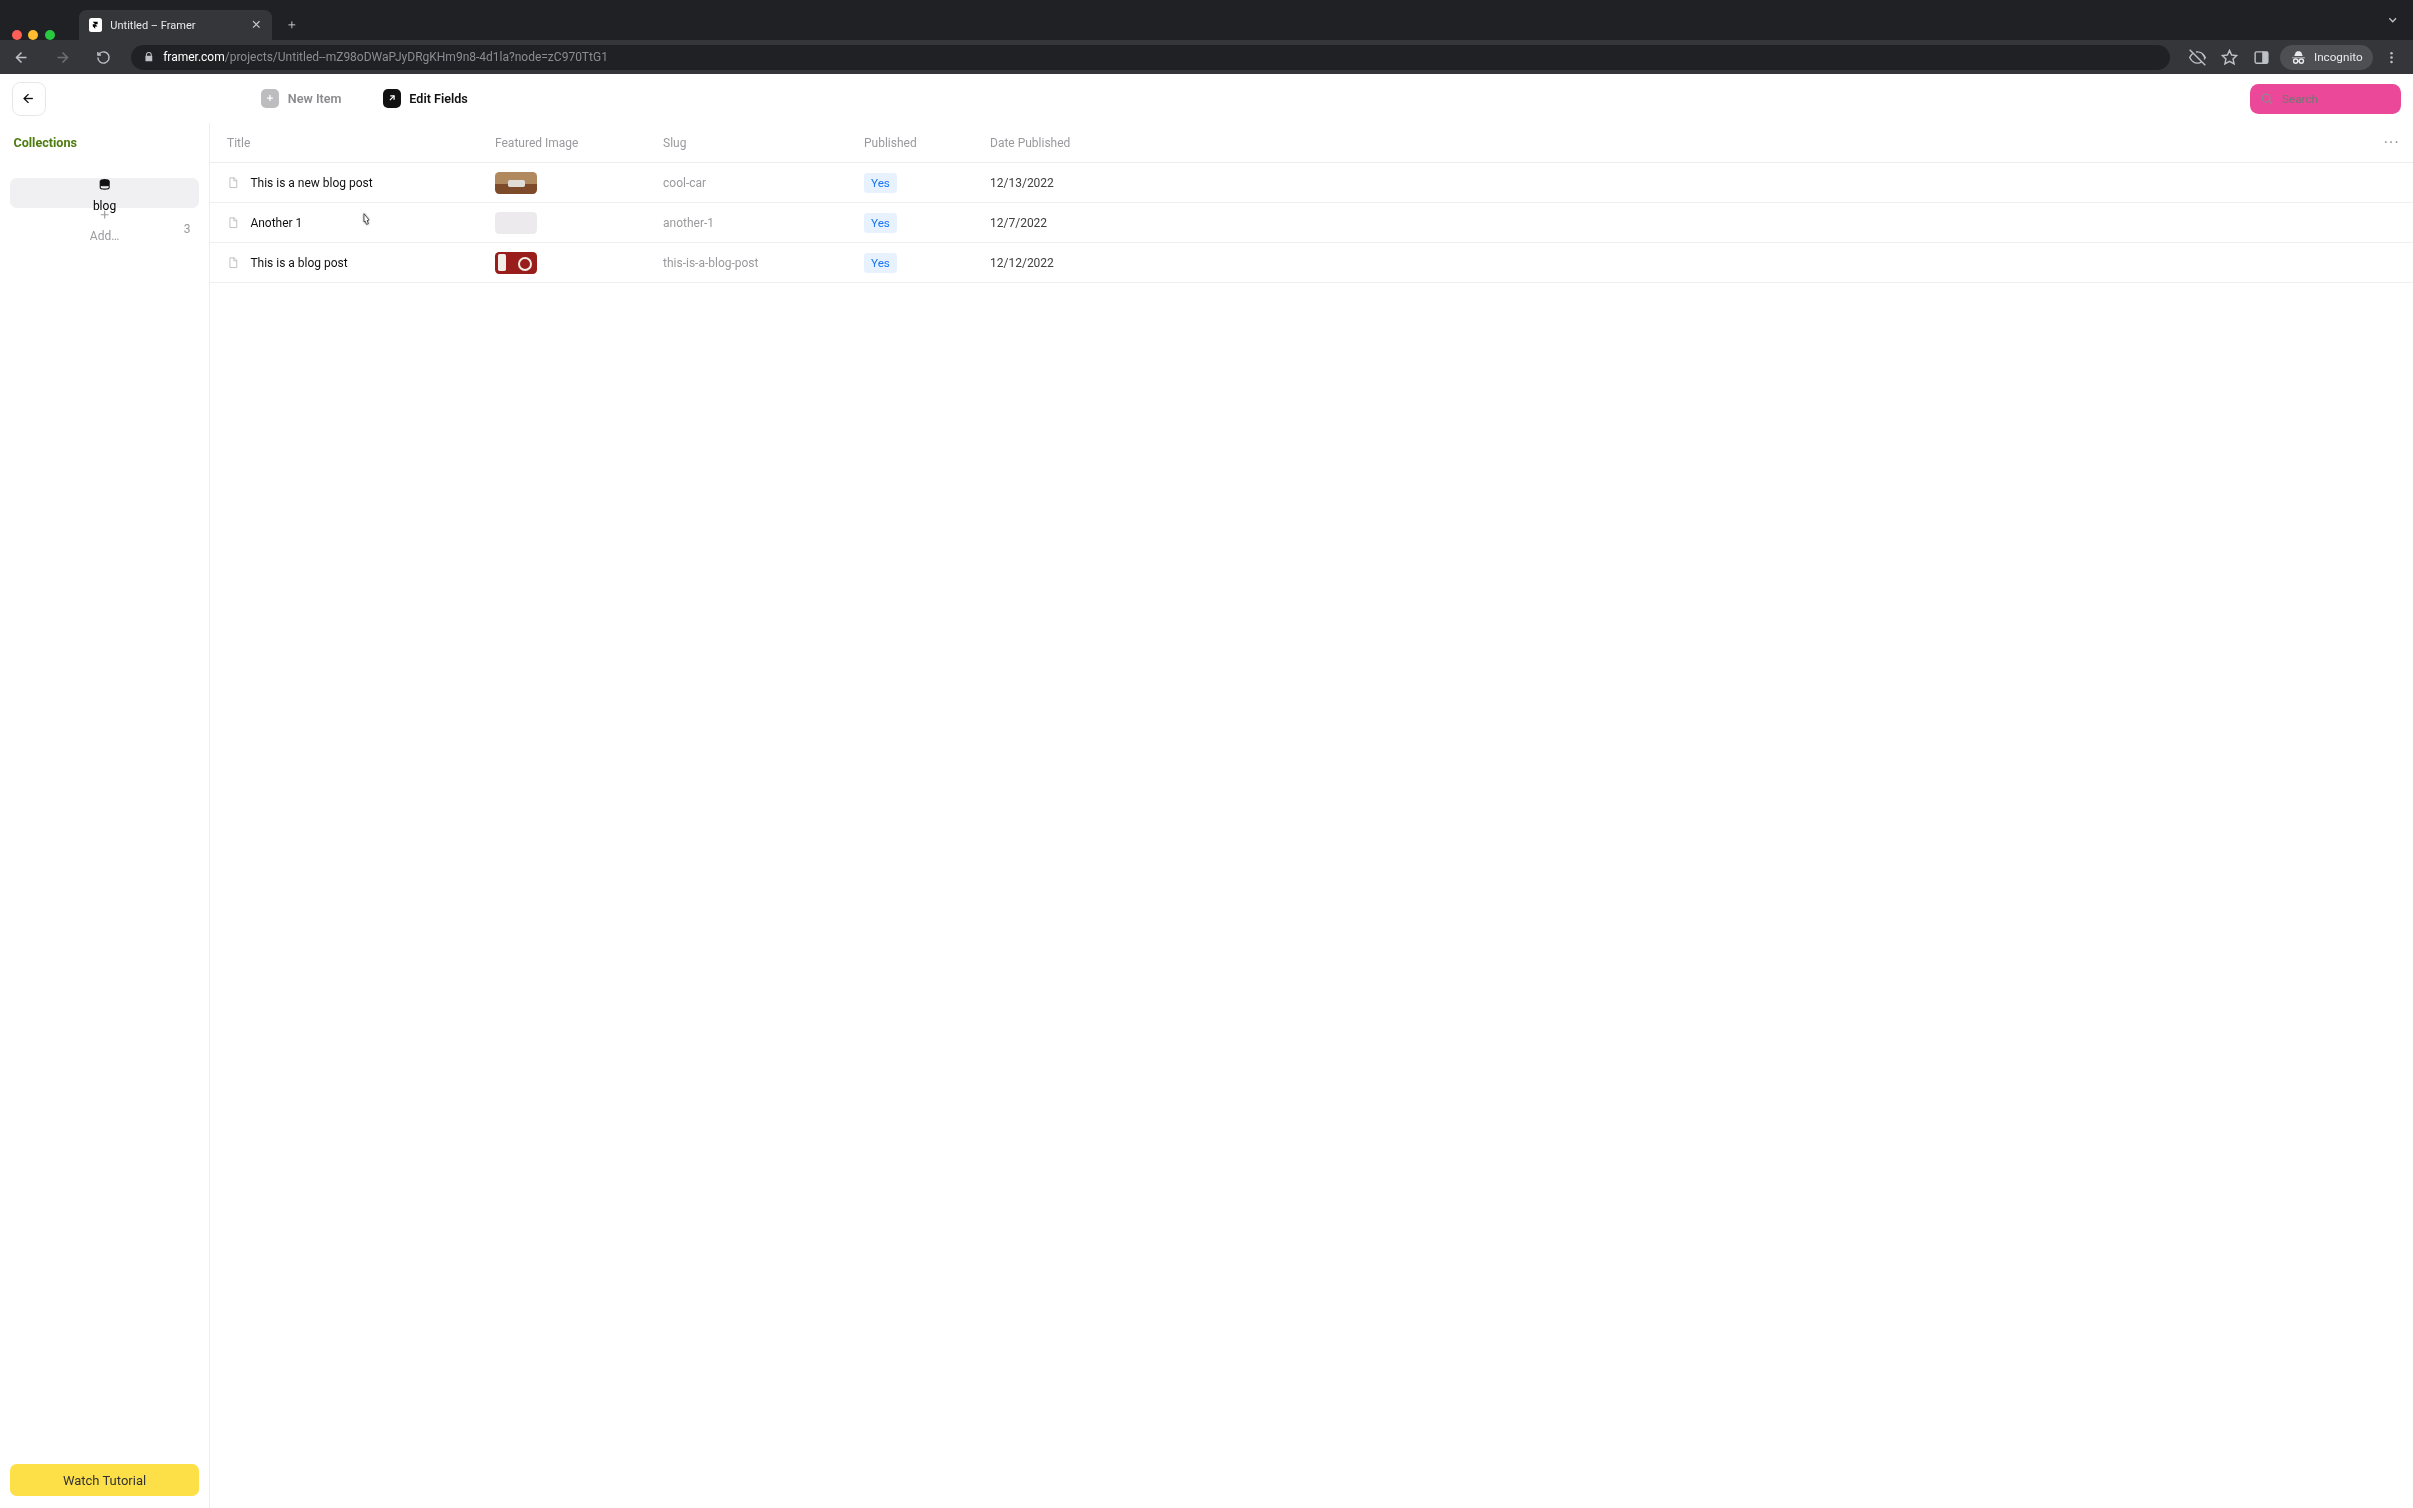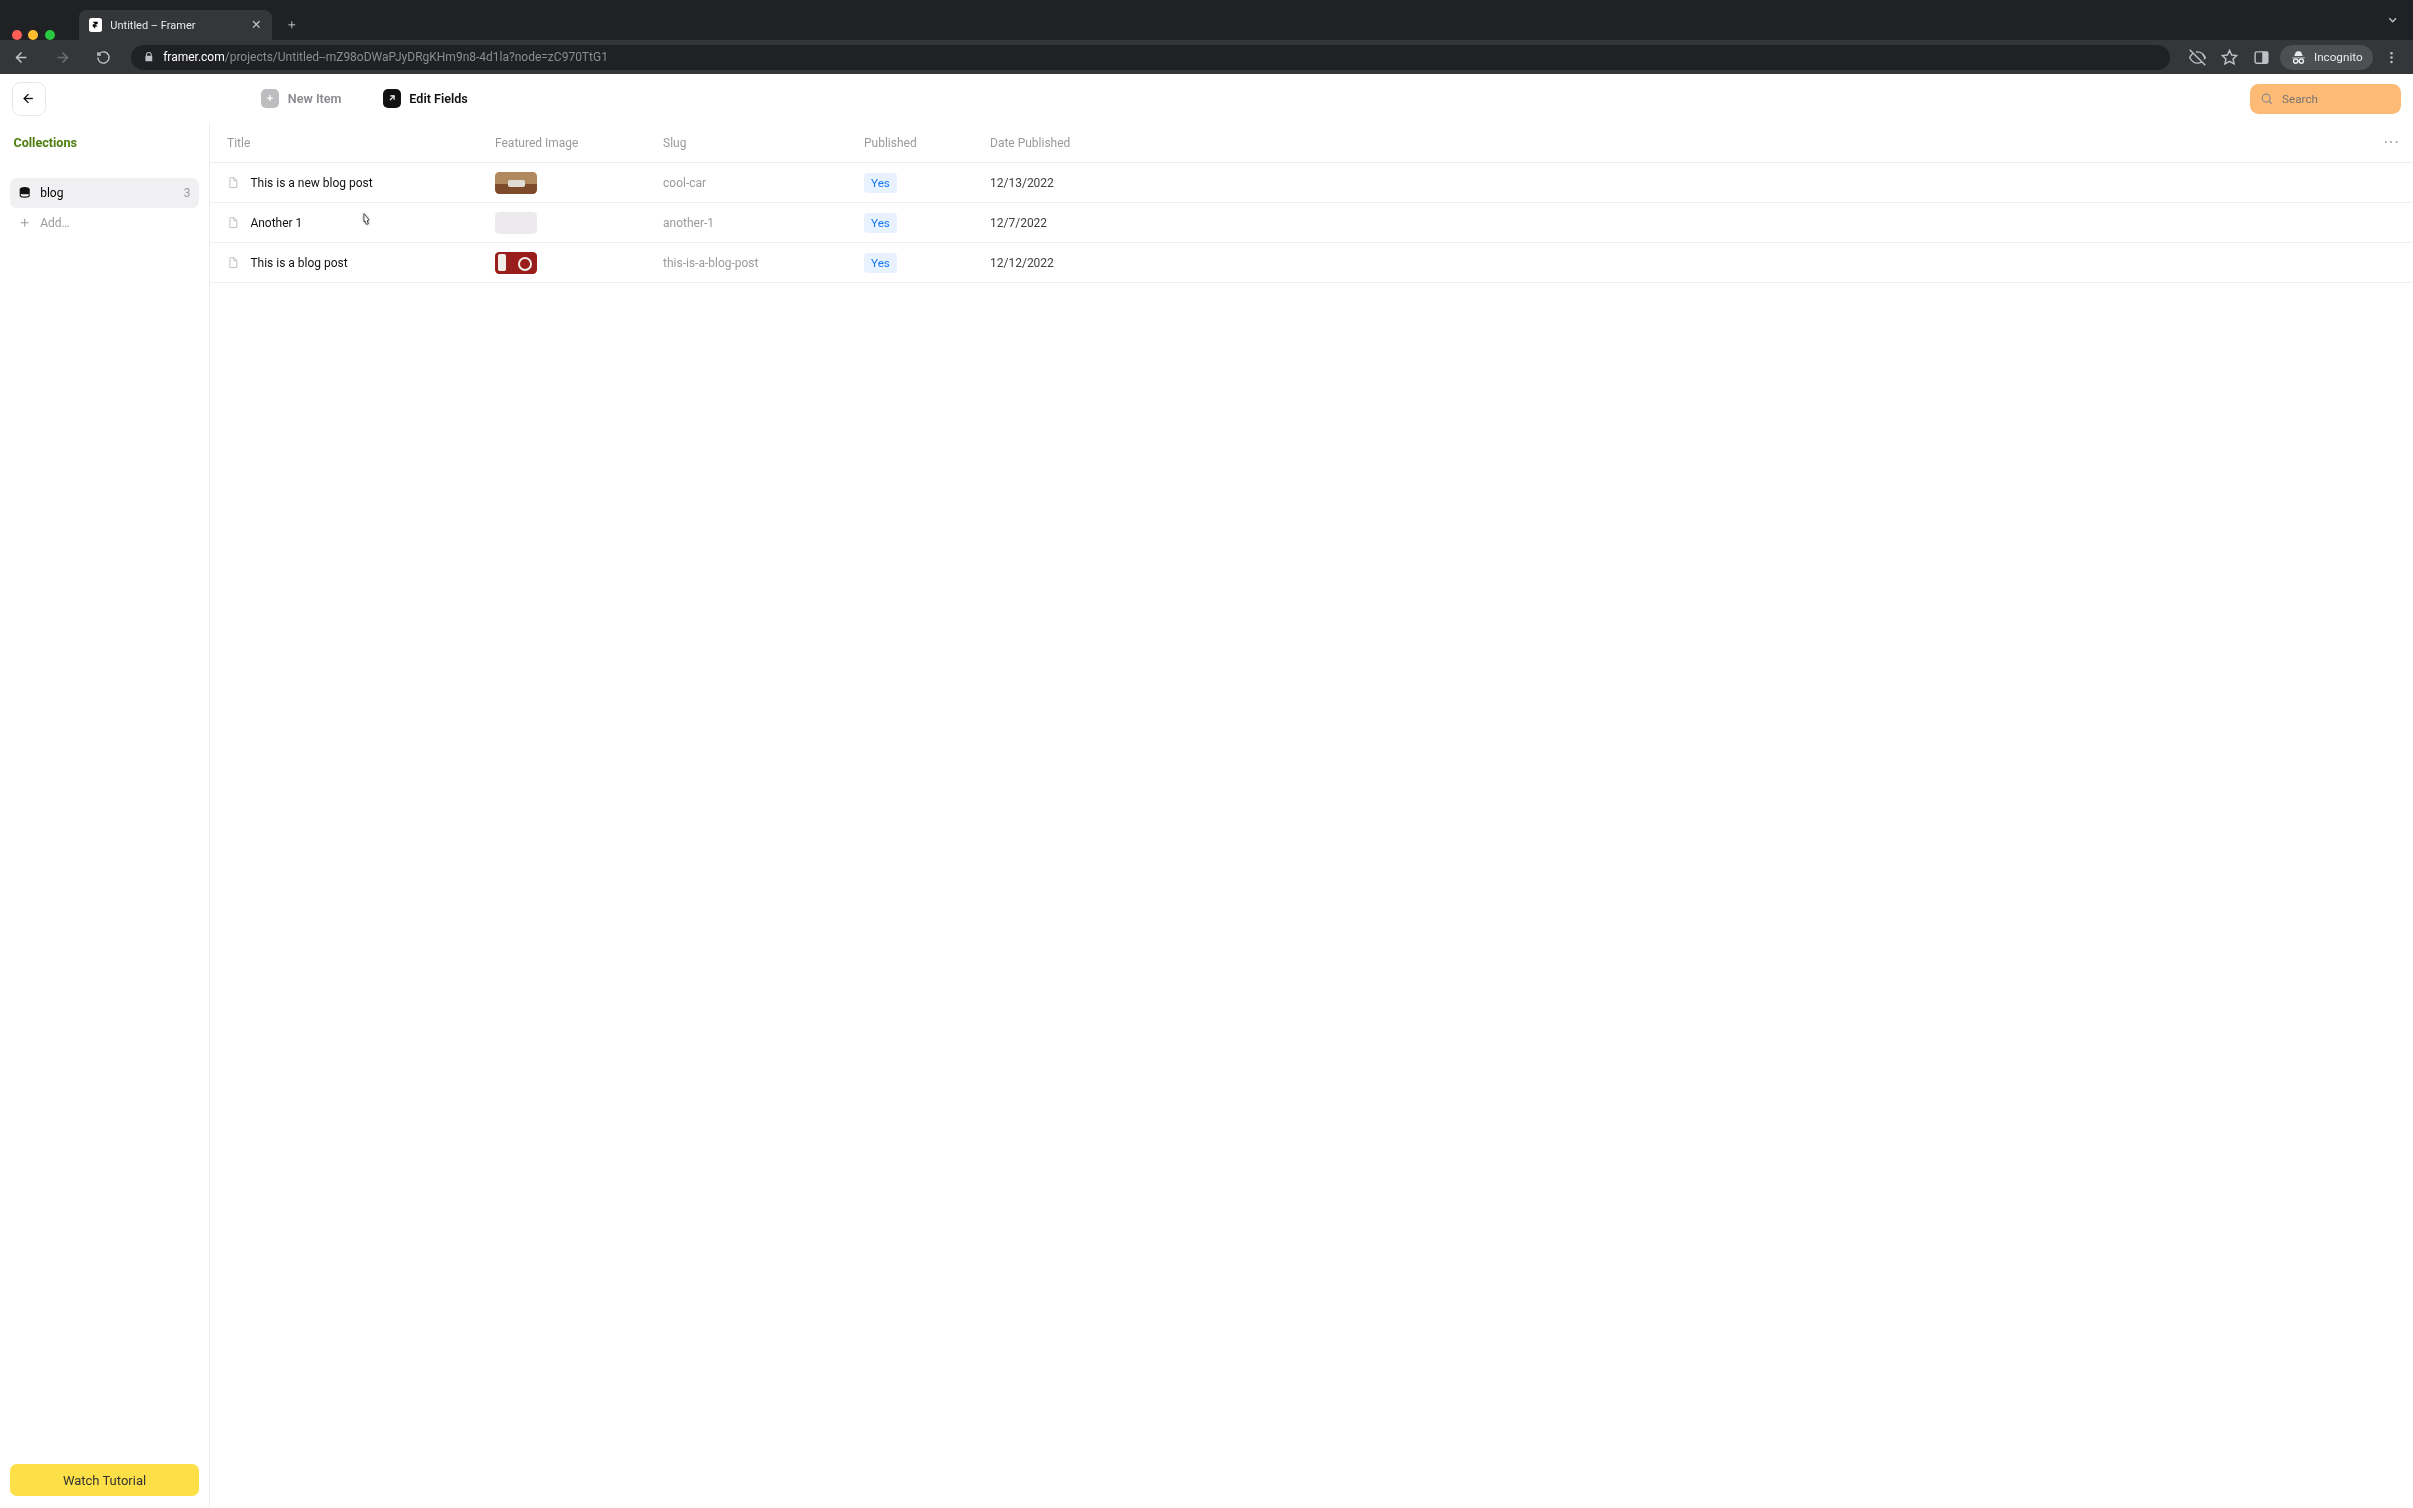--- a/index.html
+++ b/index.html
@@ -129,21 +129,21 @@
       display:flex;align-items:center;justify-content:center;
     }
     .icon-square.grey { background:#bdbdbf; color:#fff; }
     .icon-square.dark { background:#111; color:#fff; }
     .btn.new-item  { color:#8a8a8e; }
     .btn.edit-fields { color:#111; }
 
     .search-box {
       margin-left:auto;
       width: 151px; height: 30px;
-      background:#fdba74;
+      background:#ec4899;
       border-radius:8.4px;
       display:flex; align-items:center; gap:8.4px;
       padding:0 10px;
       color:#8a8a8e;
     }
     .search-box input {
       border:none; outline:none; background:transparent;
       font-size:11.7px; color:#111; flex:1;
     }
 
@@ -156,21 +156,21 @@
     .sidebar {
       width: 210px;
       border-right:0.8px solid #ededef;
       padding: 11.7px 10px;
       display:flex; flex-direction:column;
     }
     .sidebar h3 { font-size:12.6px; font-weight:700; color:#4d7c0f; margin-bottom:28px; padding-left:3.4px;}
     .side-item {
       height:30px; border-radius:6.7px;
       display:flex; align-items:center; gap:8.4px;
-      padding:0 8.4px; font-size:12px;
+      padding:0 8.4px; font-size:12px;flex-direction:column;
     }
     .side-item.active { background:#f0f0f2; }
     .side-item .db-icon { color:#111; }
     .side-item .count { margin-left:auto; color:#9a9a9e; }
     .side-add { color:#9a9a9e; }
 
     .watch-tutorial {
       margin-top:auto;
       height:32px;
       background:#fde047;

